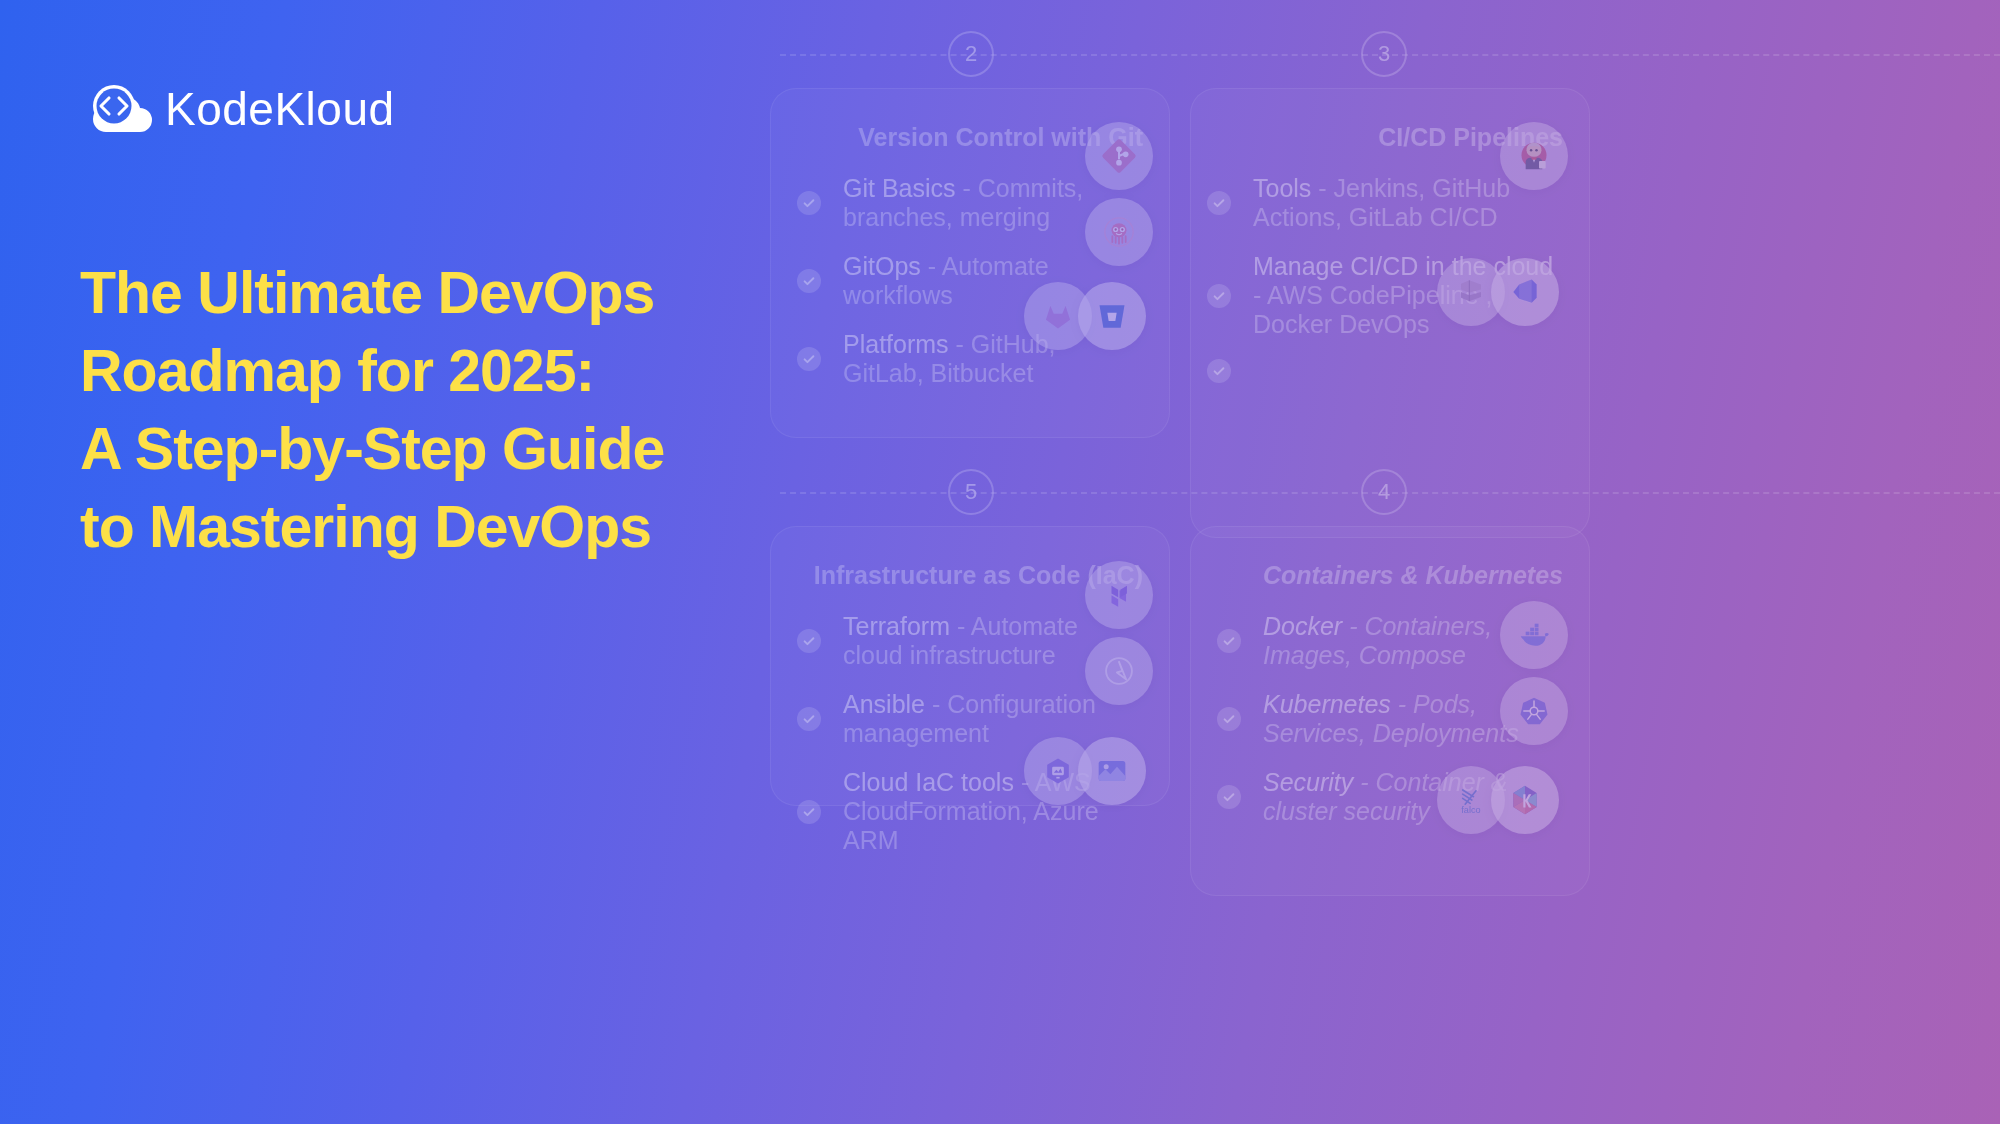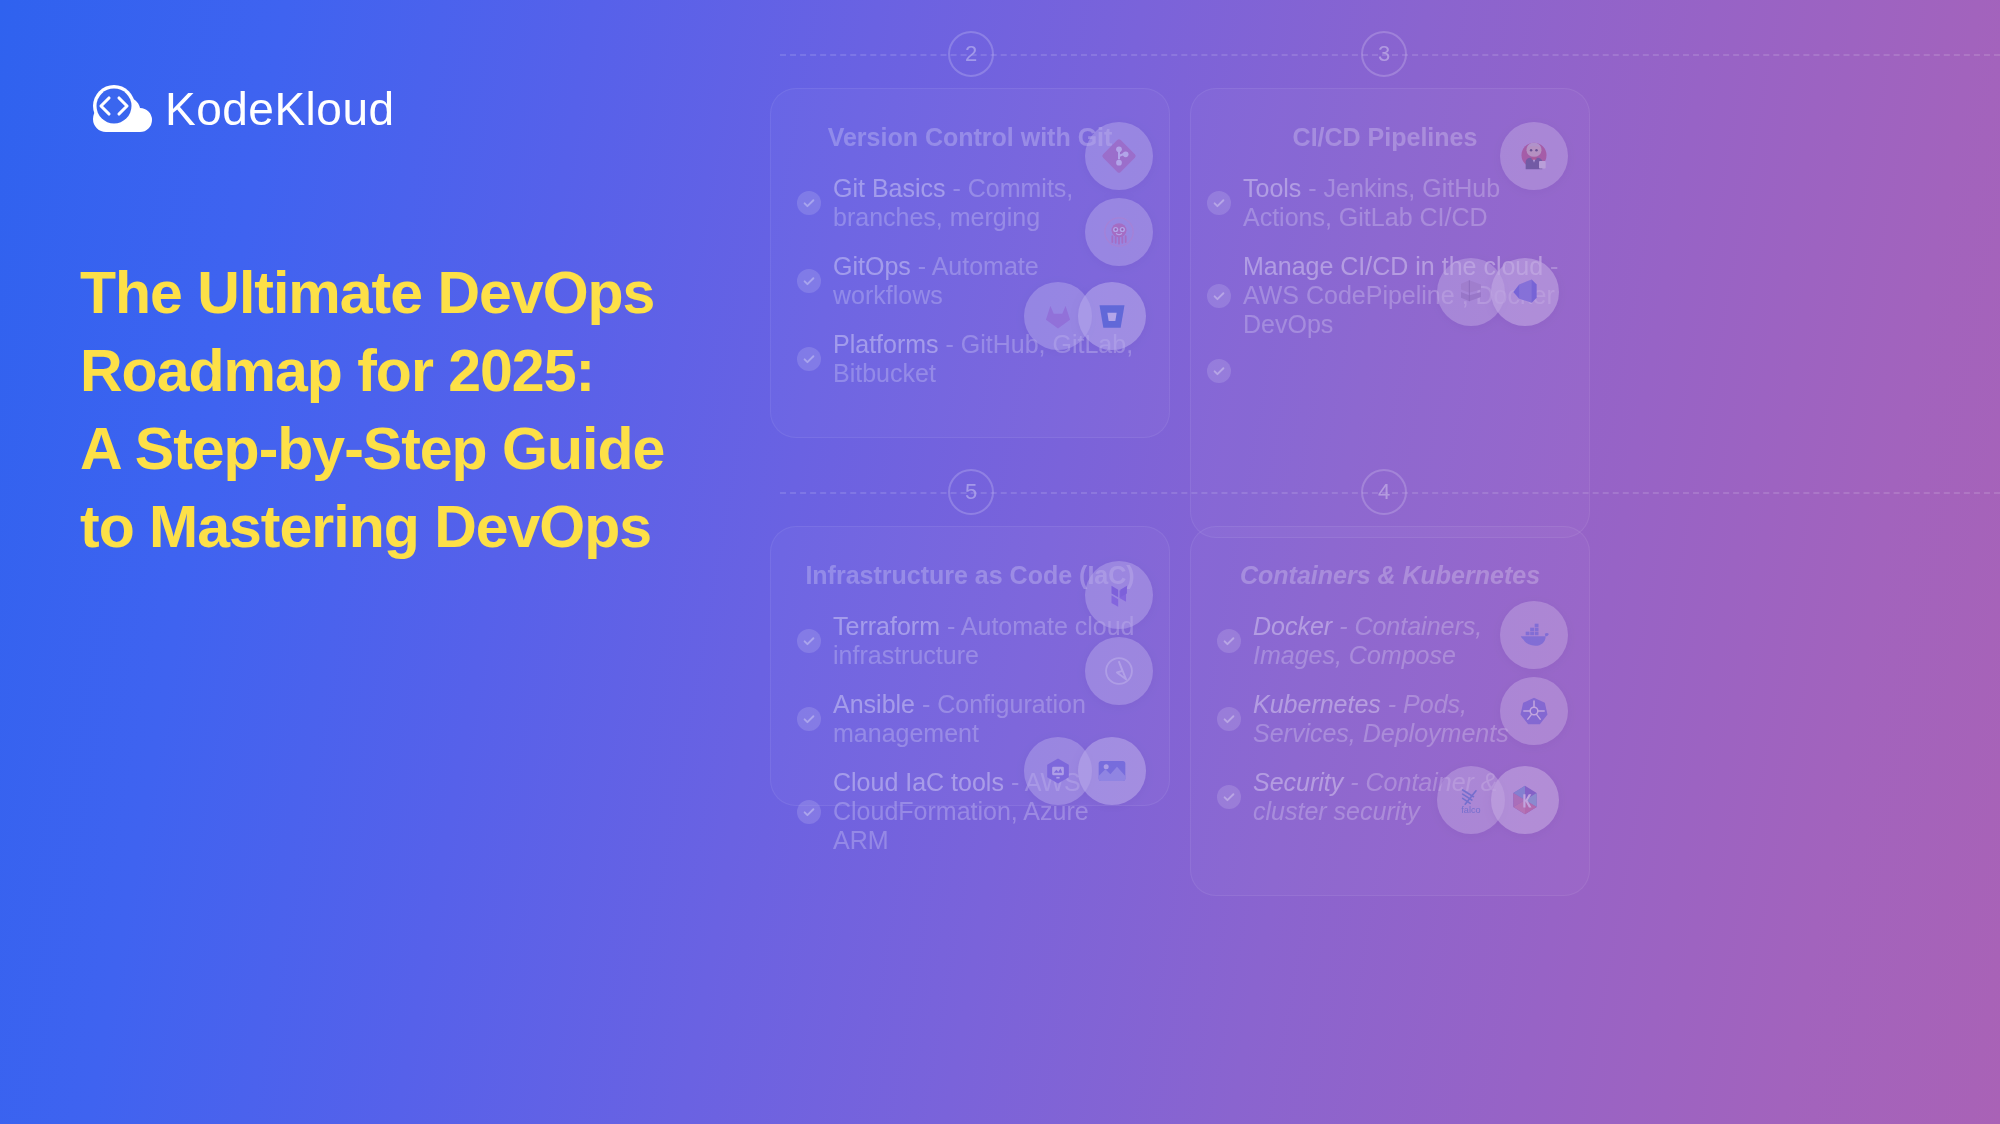--- a/index.html
+++ b/index.html
@@ -55,29 +55,29 @@
   
   .card {
     position:absolute;
     border-radius:26px;
     border:1px solid rgba(255,255,255,.16);
     background:rgba(255,255,255,.07);
     padding:34px 26px 28px 26px;
     overflow:visible;
   }
   .card-title {
-    text-align:center;
+    text-align:right;
     font-size:25px;
     font-weight:bold;
     color:rgba(255,255,255,.60);
     margin-bottom:22px;
     white-space:nowrap;
   }
   .row {
-    display:flex; align-items:center; gap:12px;
+    display:flex; align-items:center; gap:22px;
     margin-bottom:20px;
     position:relative;
   }
   .chk {
     flex:0 0 auto;
     width:24px; height:24px; border-radius:50%;
     background:rgba(255,255,255,.34);
     display:flex; align-items:center; justify-content:center;
   }
   .chk svg { width:14px; height:14px; display:block; }

